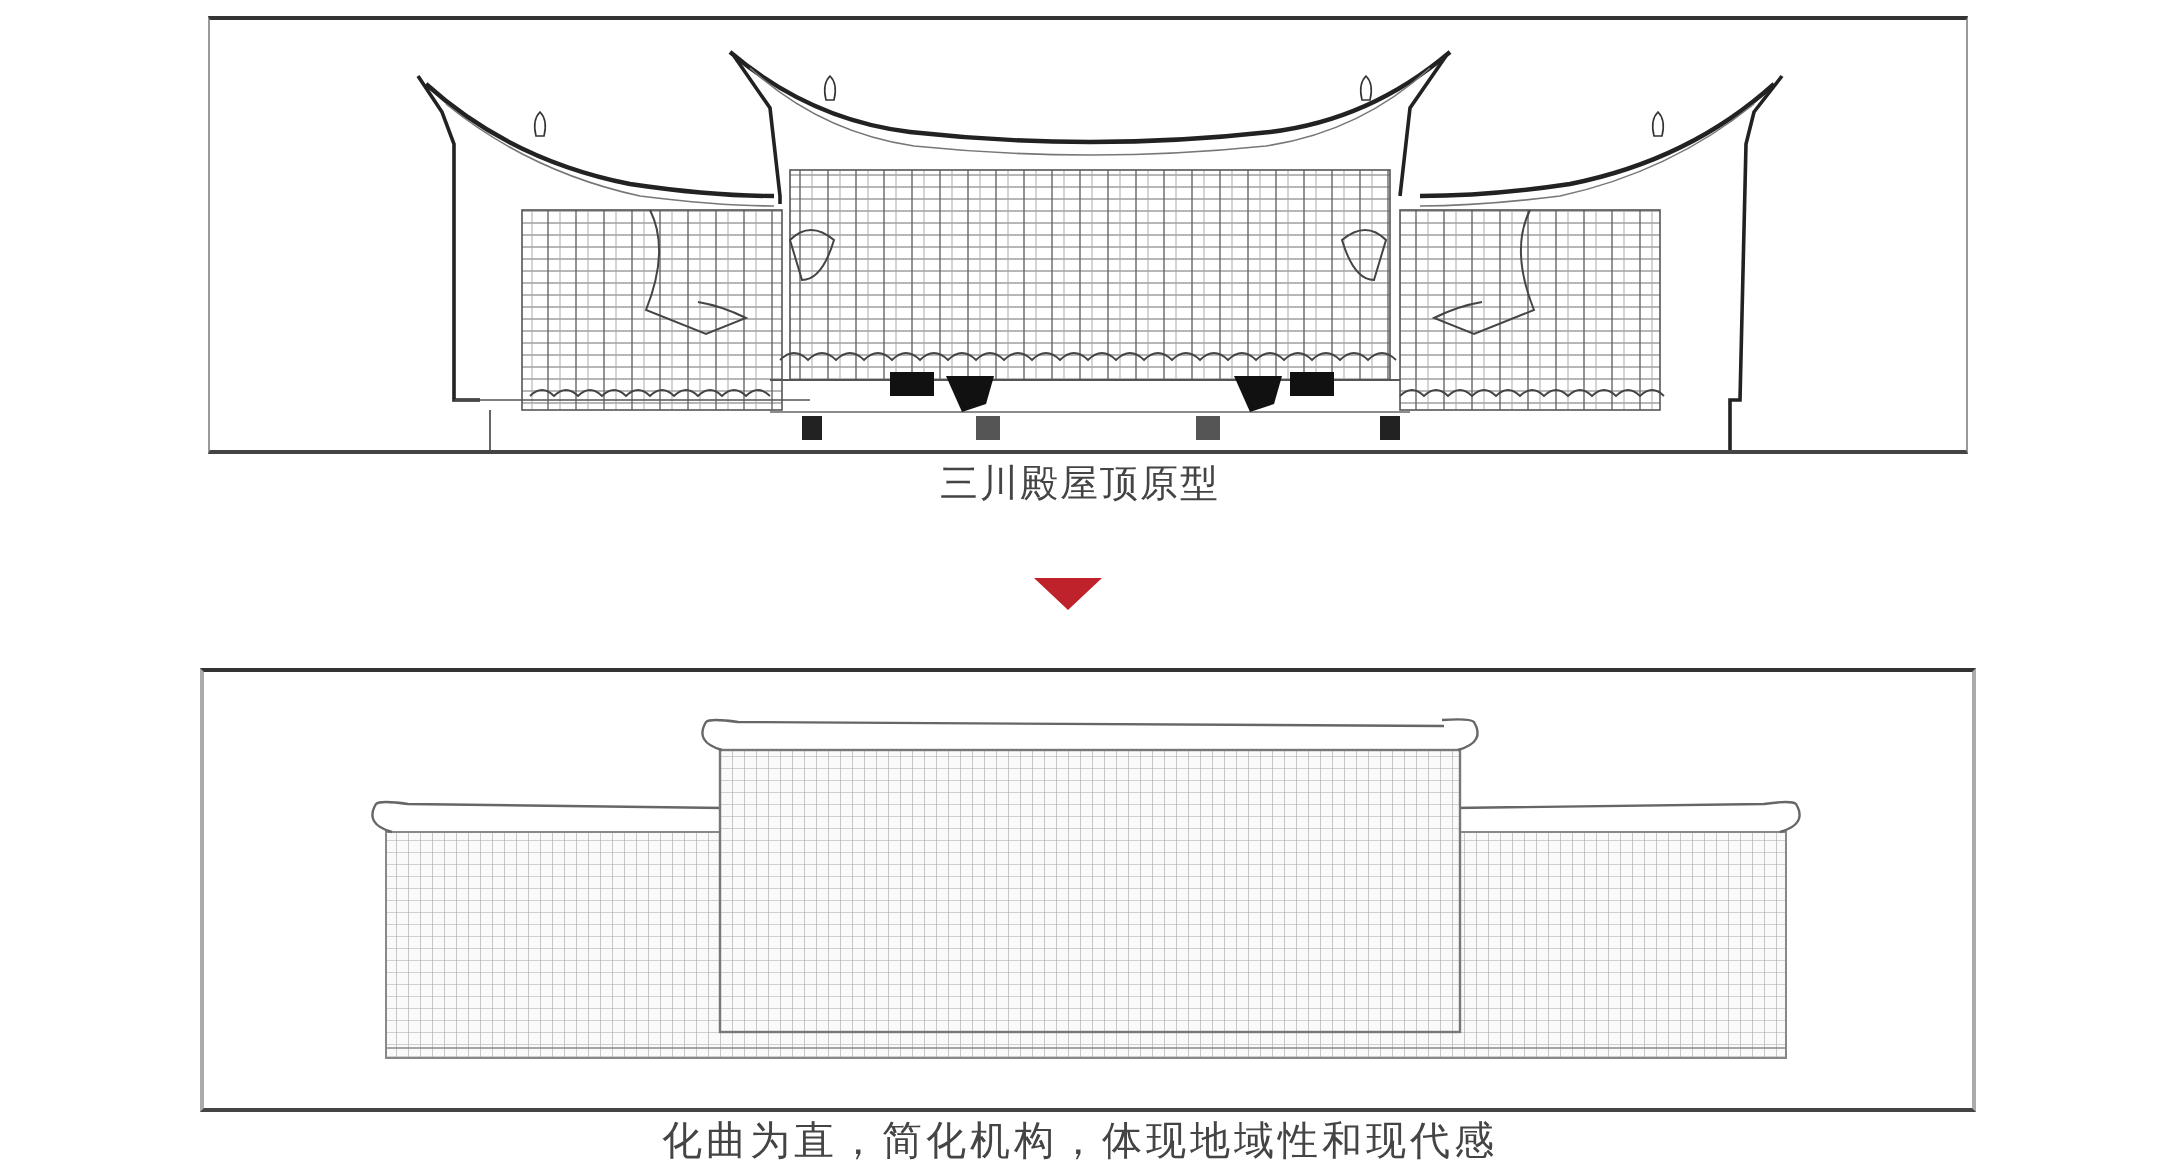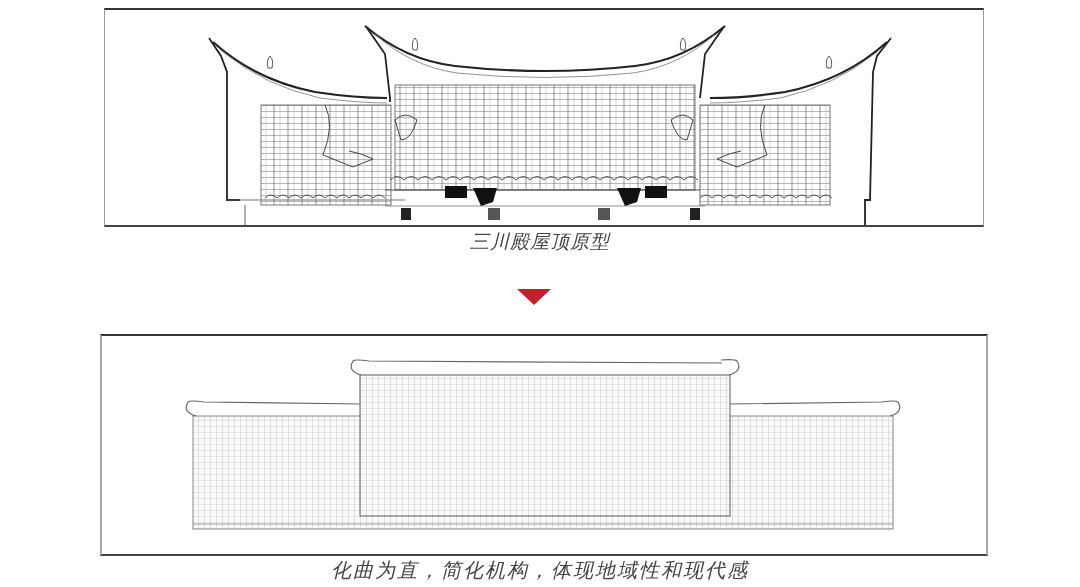--- a/index.html
+++ b/index.html
@@ -6,21 +6,21 @@
   body { width:1080px; height:587px; position:relative; overflow:hidden;
          font-family:"DejaVu Serif","Liberation Serif",serif; }
   .panel { position:absolute; background:#fff; }
   #panel-top { left:104px; top:8px; width:878px; height:215px;
                border-top:2px solid #333; border-bottom:2px solid #444;
                border-left:1px solid #999; border-right:1px solid #999; }
   #panel-bottom { left:100px; top:334px; width:884px; height:218px;
                border-top:2px solid #333; border-bottom:2px solid #444;
                border-left:2px solid #aaa; border-right:2px solid #aaa; }
   .caption { position:absolute; left:0; width:1080px; text-align:center;
-             color:#444; letter-spacing:1px;font-style:italic; }
+             color:#444; letter-spacing:1px; }
   #caption-top { top:229px; font-size:19px; }
   #caption-bottom { top:557px; font-size:20px; letter-spacing:2px; }
   #arrow { position:absolute; left:517px; top:289px; width:0; height:0;
            border-left:17px solid transparent; border-right:17px solid transparent;
            border-top:16px solid #c0222b; }
   svg { position:absolute; left:0; top:0; }
 </style>
 </head>
 <body>
 

